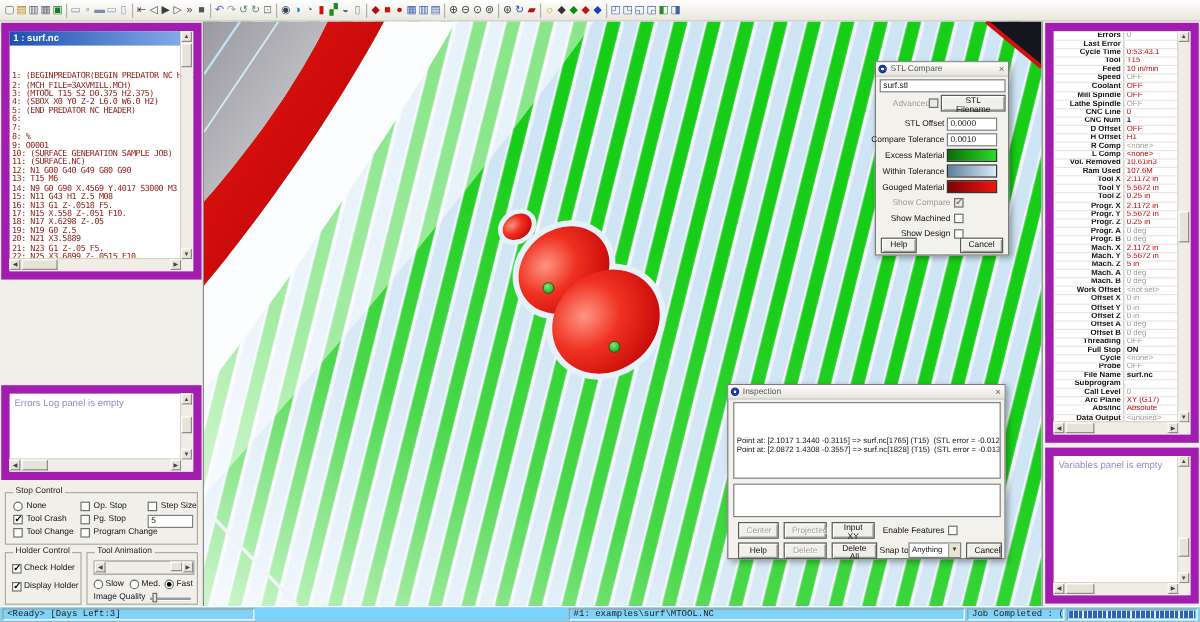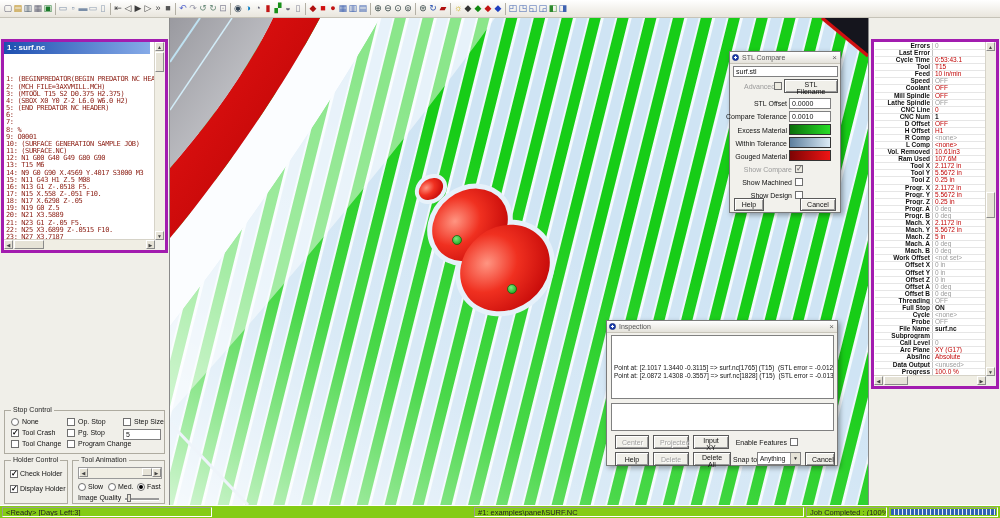--- a/index.html
+++ b/index.html
@@ -6,21 +6,21 @@
   #app{position:relative;width:1000px;height:518px;background:#f0efe9;
        font-family:"Liberation Sans",sans-serif;overflow:hidden;font-size:8px;color:#222;}
   
   #toolbar{position:absolute;left:0;top:0;width:1000px;height:18px;
     background:linear-gradient(#ffffff,#e9e6dd);border-bottom:1px solid #c6c3b8;
     display:flex;align-items:center;padding-left:3px;box-sizing:border-box;}
   .tbgroup{display:flex;}
   .tbi{width:10px;height:15px;font-size:9px;line-height:15px;text-align:center;display:inline-block;cursor:default;}
   .tbsep{width:1px;height:12px;background:#b3b0a5;margin:0 2px;}
   
-  .panel{position:absolute;background:#fff;border:3px solid #a21caf;box-sizing:border-box;margin-top:20px;}
+  .panel{position:absolute;background:#fff;border:7px solid #a21caf;box-sizing:border-box;}
   .emptytxt{position:absolute;left:4px;top:3px;color:#8f8fc4;font-size:8px;}
   
   .sbv{position:absolute;width:10px;background:#f0eee4;border-left:1px solid #d6d3c8;}
   .sbh{position:absolute;height:10px;background:#f0eee4;border-top:1px solid #d6d3c8;}
   .sba{position:absolute;width:9px;height:9px;background:#e6e3d7;border:1px solid #fff;
        border-right-color:#8a8a8a;border-bottom-color:#8a8a8a;font-size:5px;color:#444;
        text-align:center;line-height:9px;box-sizing:border-box;}
   .sbv .sba{left:0;} .sbv .up{top:0;} .sbv .dn{bottom:0;}
   .sbh .sba{top:0;} .sbh .lf{left:0;} .sbh .rt{right:0;}
   .sbthumb{position:absolute;background:#e6e3d7;border:1px solid #fff;
@@ -58,21 +58,21 @@
          border-left:1px solid #8a8a8a;box-sizing:border-box;}
   #statsp{left:2px;top:1px;width:128px;height:350px;}
   #stats-table{position:absolute;left:1px;top:1px;right:11px;bottom:11px;overflow:hidden;}
   .srow{display:flex;height:7.08px;border-bottom:1px solid #e6e6e6;box-sizing:border-box;}
   .slbl{width:58px;text-align:right;font-weight:bold;font-size:6.5px;line-height:6px;color:#111;
         border-right:1px solid #c4c4c4;padding-right:2px;box-sizing:border-box;white-space:nowrap;overflow:hidden;}
   .sval{flex:1;font-size:6.5px;line-height:6px;padding-left:2px;white-space:nowrap;overflow:hidden;}
   .sval.red{color:#c00404;} .sval.gray{color:#9a9a9a;} .sval.black{color:#111;font-weight:bold;}
   #varsp{left:2px;top:355px;width:128px;height:130px;}
   
-  #status{position:absolute;left:0;top:505px;width:1000px;height:13px;background:#84cc16;border-top:1px solid #fff;box-sizing:border-box;}
+  #status{position:absolute;left:0;top:505px;width:1000px;height:13px;background:#7dd3fc;border-top:1px solid #fff;box-sizing:border-box;font-family:Liberation Mono, monospace;}
   .sp{position:absolute;top:1px;height:10px;border:1px solid;border-color:#9b9b8f #ffffff #ffffff #9b9b8f;
       font-size:7.5px;line-height:9px;padding-left:3px;color:#222;box-sizing:border-box;white-space:nowrap;overflow:hidden;}
   #prgpane{padding:0;}
   #prgfill{position:absolute;left:1px;top:1px;bottom:1px;right:1px;
       background:repeating-linear-gradient(90deg,#2f62b5 0 3px,#e8eef8 3px 4px);}
   
   .dlg{position:absolute;background:#f2f1ec;border:1px solid #7b7b7b;
        box-shadow:2px 2px 5px rgba(0,0,0,.35);font-size:7px;box-sizing:border-box;}
   .dtitle{position:absolute;left:0;top:0;right:0;height:11px;background:linear-gradient(#ffffff,#e4e2da);
        border-bottom:1px solid #c8c5ba;line-height:11px;color:#555;}
@@ -209,20 +209,34 @@
       </div>
       <div class="sbh" style="left:0;right:10px;bottom:0;">
         <span class="sba lf">◀</span>
         <span class="sbthumb" style="top:0;left:10px;width:30px;height:9px;"></span>
         <span class="sba rt">▶</span>
       </div>
       <div class="sbcorner" style="right:0;bottom:0;"></div>
     </div>
 
 
+    <div id="erp" class="panel">
+      <span class="emptytxt">Errors Log panel is empty</span>
+      <div class="sbv" style="right:0;top:0;bottom:10px;">
+        <span class="sba up">▲</span>
+        <span class="sbthumb" style="left:0;bottom:22px;width:9px;height:14px;"></span>
+        <span class="sba dn">▼</span>
+      </div>
+      <div class="sbh" style="left:0;right:10px;bottom:0;">
+        <span class="sba lf">◀</span>
+        <span class="sbthumb" style="top:0;left:10px;width:22px;height:9px;"></span>
+        <span class="sba rt">▶</span>
+      </div>
+      <div class="sbcorner" style="right:0;bottom:0;"></div>
+    </div>
 
     <div class="gbox" style="left:4px;top:392px;width:161px;height:44px;">
       <span class="gtitle">Stop Control</span>
       <span class="radio" style="left:6px;top:7px;"></span>
       <span class="clab" style="left:17px;top:6px;">None</span>
       <span class="cb on" style="left:6px;top:18px;"></span>
       <span class="clab" style="left:17px;top:17px;">Tool Crash</span>
       <span class="cb" style="left:6px;top:29px;"></span>
       <span class="clab" style="left:17px;top:28px;">Tool Change</span>
       <span class="cb" style="left:62px;top:7px;"></span>
@@ -567,20 +581,34 @@
         <span class="sba dn">▼</span>
       </div>
       <div class="sbh" style="left:0;right:10px;bottom:0;">
         <span class="sba lf">◀</span>
         <span class="sbthumb" style="top:0;left:10px;width:24px;height:9px;"></span>
         <span class="sba rt">▶</span>
       </div>
       <div class="sbcorner" style="right:0;bottom:0;"></div>
     </div>
 
+    <div id="varsp" class="panel">
+      <span class="emptytxt">Variables panel is empty</span>
+      <div class="sbv" style="right:0;top:0;bottom:10px;">
+        <span class="sba up">▲</span>
+        <span class="sbthumb" style="left:0;bottom:22px;width:9px;height:16px;"></span>
+        <span class="sba dn">▼</span>
+      </div>
+      <div class="sbh" style="left:0;right:10px;bottom:0;">
+        <span class="sba lf">◀</span>
+        <span class="sbthumb" style="top:0;left:10px;width:24px;height:9px;"></span>
+        <span class="sba rt">▶</span>
+      </div>
+      <div class="sbcorner" style="right:0;bottom:0;"></div>
+    </div>
   </div>
 
   <div id="stl" class="dlg" style="left:729px;top:51px;width:112px;height:162px;">
     <div class="dtitle">
       <span class="dlgico"></span>
       <span class="dtxt">STL Compare</span>
       <span class="dclose">×</span>
     </div>
     <div class="sunken" style="left:3px;top:14px;width:105px;height:11px;">surf.stl</div>
     <span class="dlab dim" style="left:14px;top:31px;width:28px;">Advanced</span>
@@ -627,20 +655,20 @@
     <span class="dlab" style="left:126px;top:135px;width:22px;">Snap to</span>
     <div class="combo" style="left:150px;top:131px;width:44px;height:13px;">
       <span>Anything</span>
       <span class="drop">▼</span>
     </div>
     <button class="btn" style="left:198px;top:131px;width:30px;height:14px;">Cancel</button>
   </div>
 
   <div id="status">
     <div class="sp" style="left:2px;width:210px;">&lt;Ready&gt; [Days Left:3]</div>
-    <div class="sp" style="left:474px;width:330px;">#1: examples\panel\SURF.NC</div>
+    <div class="sp" style="left:474px;width:330px;">#1: examples\surf\MTOOL.NC</div>
     <div class="sp" style="left:806px;width:81px;">Job Completed : (100%)</div>
     <div class="sp" id="prgpane" style="left:889px;width:109px;">
       <div id="prgfill"></div>
     </div>
   </div>
 
 </div>
 
 </body></html>

